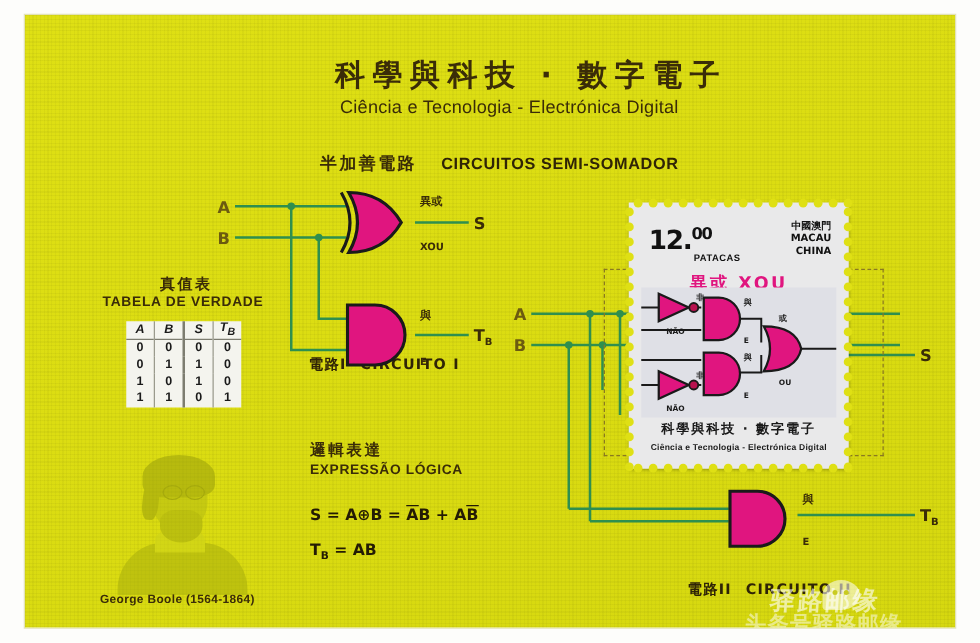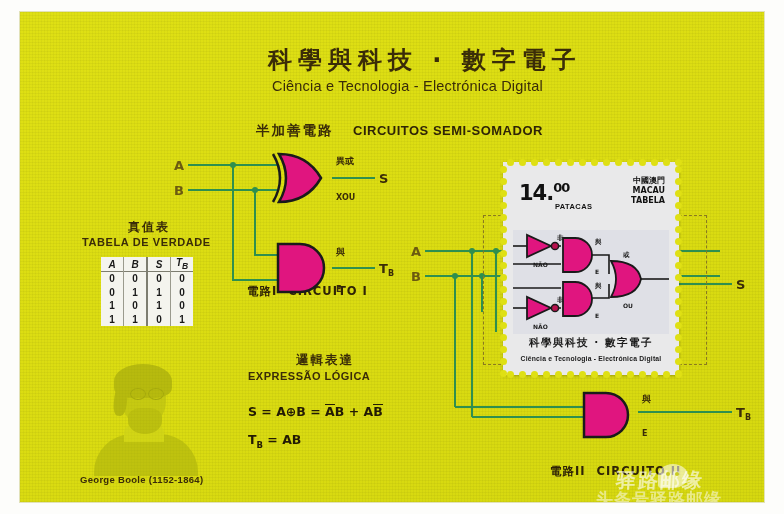--- a/index.html
+++ b/index.html
@@ -85,21 +85,21 @@
     border-radius:6px 6px 0 0;}
   #boole .body{position:absolute;left:16px;top:70px;width:104px;height:42px;
     background:#a9af0d;border-radius:38px 38px 0 0;}
   #boole .glass{position:absolute;top:24px;width:14px;height:10px;border:1.6px solid #7e8409;border-radius:50%;}
   #boole .g1{left:52px;} #boole .g2{left:70px;}
   #boole-cap{position:absolute;left:60px;top:462px;font-size:9.5px;color:#3a2c08;font-weight:bold;
     letter-spacing:.3px;white-space:nowrap;}
 
   
   #le-cn{position:absolute;left:228px;top:340px;font-size:12.5px;font-weight:bold;color:#3a2c08;
-    letter-spacing:2px;font-family:"DejaVu Sans",sans-serif;white-space:nowrap;margin-left:48px;}
+    letter-spacing:2px;font-family:"DejaVu Sans",sans-serif;white-space:nowrap;}
   #le-pt{position:absolute;left:228px;top:358px;font-size:11px;font-weight:bold;color:#3a2c08;
     letter-spacing:.5px;white-space:nowrap;}
   .eq{position:absolute;font-size:12.5px;color:#231b04;font-weight:bold;white-space:nowrap;
     font-family:"DejaVu Sans",sans-serif;}
   #eq1{left:228px;top:392px;}
   #eq2{left:228px;top:420px;}
   #eq3{left:228px;top:448px;}
   .ovl{border-top:1.4px solid #231b04;padding-top:0px;display:inline-block;line-height:1.05;}
   .sub{font-size:8.5px;vertical-align:sub;}
 
@@ -209,21 +209,21 @@
     <div id="boole">
       <div class="body"></div>
       <div class="collar"></div>
       <div class="head"></div>
       <div class="beard"></div>
       <div class="hair"></div>
       <div class="sideburn"></div>
       <div class="glass g1"></div>
       <div class="glass g2"></div>
     </div>
-    <div id="boole-cap">George Boole (1152-1864)</div>
+    <div id="boole-cap">George Boole (1564-1864)</div>
 
     <div id="le-cn">邏輯表達</div>
     <div id="le-pt">EXPRESSÃO LÓGICA</div>
 
     <div class="eq" id="eq1">
       <span>S = A</span><span>⊕</span><span>B = </span><span class="ovl">A</span><span>B + A</span><span class="ovl">B</span>
     </div>
 
     <div class="eq" id="eq2">
       <span>T</span><span class="sub">B</span><span> = AB</span>
@@ -308,26 +308,30 @@
         <path d="M564,381 h22 a22,22 0 0 1 0,44 h-22 z" fill="#e0157f" stroke="#1a1a1a" stroke-width="2.5"></path>
       </g>
       <text x="622" y="390" class="gate-label" font-size="9" fill="#3a2c08" font-weight="bold">與</text>
       <text x="622" y="424" class="gate-label" font-size="8" fill="#3a2c08" font-weight="bold">E</text>
     </svg>
 
     <div id="dash-frame"></div>
 
     <div id="stamp">
       <div id="stamp-inner">
-        <div class="val"><span>14.</span><span class="cents">00</span></div>
+        <div class="val"><span>12.</span><span class="cents">00</span></div>
         <div class="patacas">PATACAS</div>
         <div class="country">
           <div>中國澳門</div>
           <div>MACAU</div>
-          <div>TABELA</div>
+          <div>CHINA</div>
+        </div>
+        <div class="xou">
+          <span>異或</span>
+          <span>XOU</span>
         </div>
         <div class="stampfoot-cn">科學與科技 · 數字電子</div>
         <div class="stampfoot-pt">Ciência e Tecnologia - Electrónica Digital</div>
       </div>
 
       <div id="stamp-gatebox">
         <svg width="156" height="104" viewBox="0 0 156 104" style="overflow:visible">
           <g stroke="#1a1a1a" stroke-width="1.6" fill="none">
             <path d="M0,16 L14,16"></path>
             <path d="M0,34 L48,34"></path>

